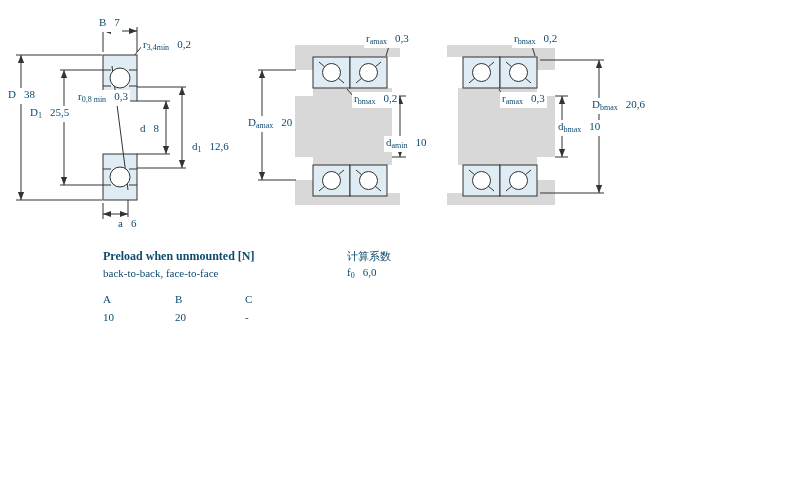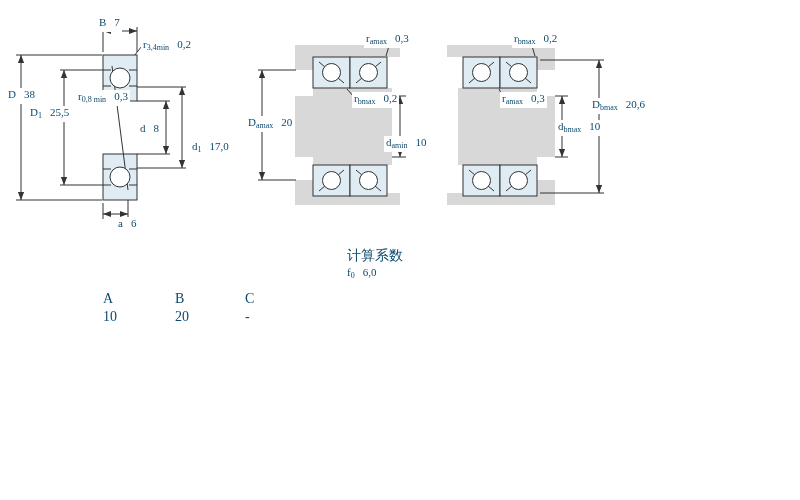--- a/index.html
+++ b/index.html
@@ -3,21 +3,21 @@
 <meta charset="utf-8">
 <style>
   html,body{margin:0;padding:0;background:#fff;}
   #page{position:relative;width:800px;height:500px;background:#ffffff;overflow:hidden;
         font-family:"Liberation Serif",serif;color:#0c4a6e;}
   svg{position:absolute;left:0;top:0;}
   .dim{position:absolute;font-size:11px;line-height:13px;white-space:nowrap;
        background:#fff;padding:0 2px;}
   .dim sub{font-size:8px;vertical-align:-2px;letter-spacing:0;}
   .dim .v{margin-left:8px;}
-  .txt{position:absolute;font-size:14px;line-height:14px;white-space:nowrap;}
+  .txt{position:absolute;font-size:11px;line-height:14px;white-space:nowrap;}
   .bold{font-weight:bold;font-size:12px;}
   .ring{fill:#dfecf4;stroke:#333;}
   .metal{fill:#d8d8d8;stroke:none;}
   .ball{fill:#ffffff;stroke:#333;}
   .ln{stroke:#333;stroke-width:1;fill:none;}
 </style>
 </head>
 <body>
 
 <div id="page">
@@ -137,33 +137,35 @@
       <circle cx="518.5" cy="180.5" r="9" class="ball"></circle>
     </g>
   </svg>
 
   <div class="dim" style="left:97px;top:16px"><span>B</span><sub></sub><span class="v">7</span></div>
   <div class="dim" style="left:141px;top:38px"><span>r</span><sub>3,4min</sub><span class="v">0,2</span></div>
   <div class="dim" style="left:6px;top:88px"><span>D</span><sub></sub><span class="v">38</span></div>
   <div class="dim" style="left:76px;top:90px"><span>r</span><sub>0,8 min</sub><span class="v">0,3</span></div>
   <div class="dim" style="left:28px;top:106px"><span>D</span><sub>1</sub><span class="v">25,5</span></div>
   <div class="dim" style="left:138px;top:122px"><span>d</span><sub></sub><span class="v">8</span></div>
-  <div class="dim" style="left:190px;top:140px"><span>d</span><sub>1</sub><span class="v">17,0</span></div>
+  <div class="dim" style="left:190px;top:140px"><span>d</span><sub>1</sub><span class="v">12,6</span></div>
   <div class="dim" style="left:116px;top:217px"><span>a</span><sub></sub><span class="v">6</span></div>
 
   <div class="dim" style="left:364px;top:32px"><span>r</span><sub>amax</sub><span class="v">0,3</span></div>
   <div class="dim" style="left:246px;top:116px"><span>D</span><sub>amax</sub><span class="v">20</span></div>
   <div class="dim" style="left:352px;top:92px"><span>r</span><sub>bmax</sub><span class="v">0,2</span></div>
   <div class="dim" style="left:384px;top:136px"><span>d</span><sub>amin</sub><span class="v">10</span></div>
 
   <div class="dim" style="left:512px;top:32px"><span>r</span><sub>bmax</sub><span class="v">0,2</span></div>
   <div class="dim" style="left:500px;top:92px"><span>r</span><sub>amax</sub><span class="v">0,3</span></div>
   <div class="dim" style="left:590px;top:98px"><span>D</span><sub>bmax</sub><span class="v">20,6</span></div>
   <div class="dim" style="left:556px;top:120px"><span>d</span><sub>bmax</sub><span class="v">10</span></div>
 
+  <div class="txt bold" style="left:103px;top:249px">Preload when unmounted [N]</div>
+  <div class="txt" style="left:103px;top:266px">back-to-back, face-to-face</div>
 
   <div class="txt" style="left:347px;top:249px">计算系数</div>
   <div class="dim" style="left:345px;top:266px;background:transparent"><span>f</span><sub>0</sub><span class="v">6,0</span></div>
 
   <div class="txt" style="left:103px;top:292px">A</div>
   <div class="txt" style="left:175px;top:292px">B</div>
   <div class="txt" style="left:245px;top:292px">C</div>
   <div class="txt" style="left:103px;top:310px">10</div>
   <div class="txt" style="left:175px;top:310px">20</div>
   <div class="txt" style="left:245px;top:310px">-</div>

